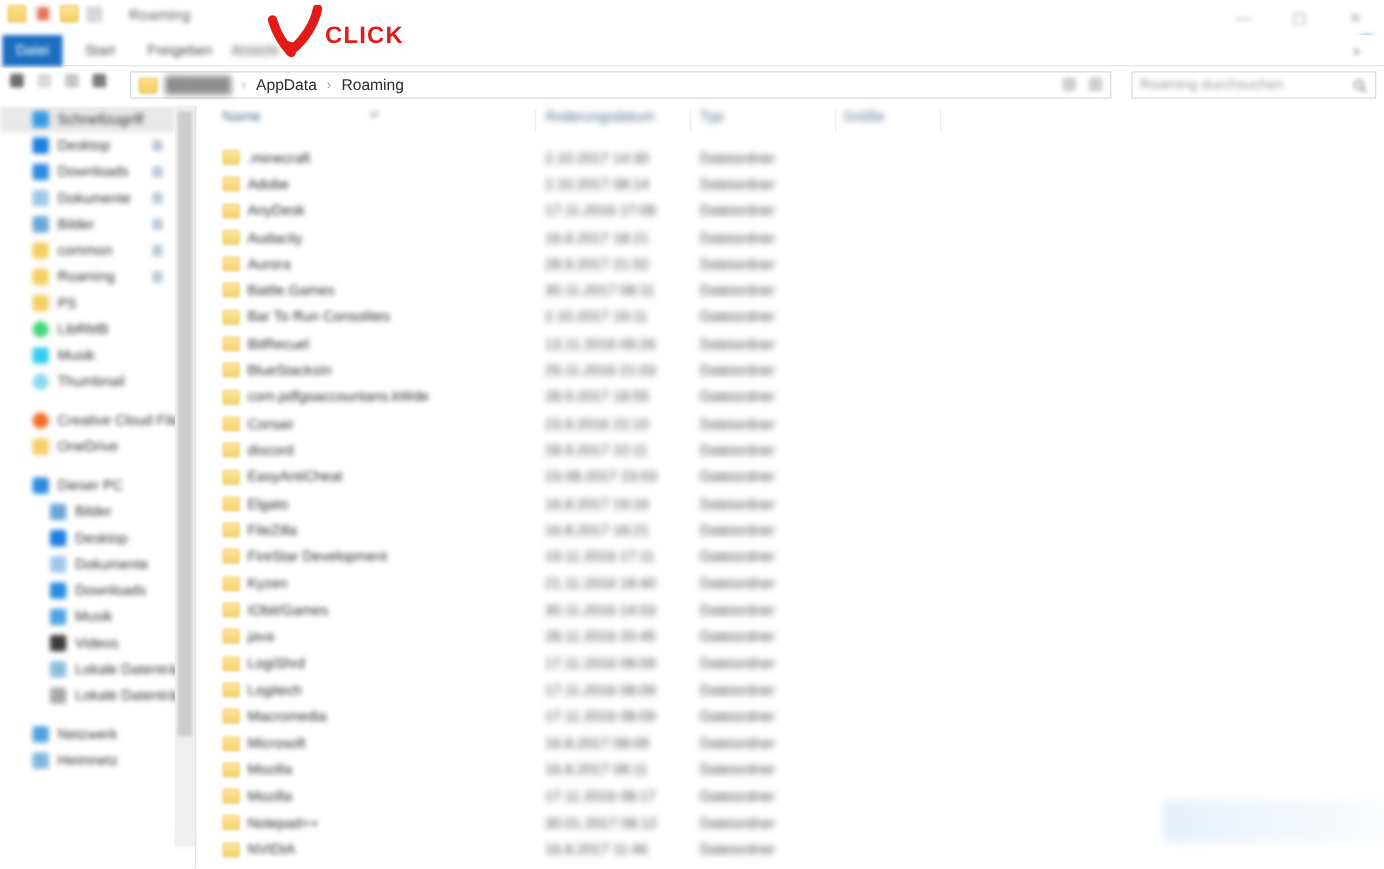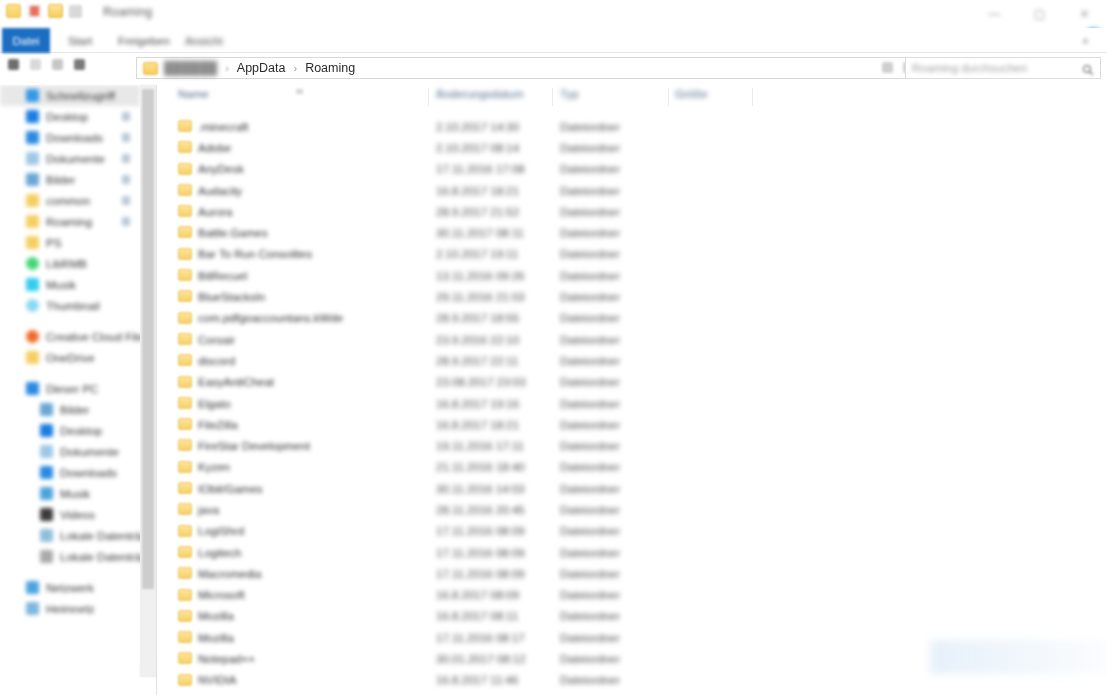--- a/index.html
+++ b/index.html
@@ -74,21 +74,21 @@
   }
   .navicons { position: absolute; left: 8px; top: 4px; display: flex; align-items: center; gap: 11px; }
   .navicons .ni { width: 11px; height: 11px; background: #7a7a7a; border-radius: 2px; }
   .navicons .ni.dim { background: #d9d9d9; }
   .navicons .ni.mid { background: #c6c6c6; }
   .navicons .ni.dark { background: #6e6e6e; }
 
   .addressbar {
     position: absolute; left: 104px; top: 57px; width: 785px; height: 22px;
     background: #ffffff; border: 1px solid #d9d9d9;
-    display: flex; align-items: center; padding: 0 6px; gap: 6px; margin-left: 32px;
+    display: flex; align-items: center; padding: 0 6px; gap: 6px;
   }
   .addr-folder {
     width: 15px; height: 13px; border-radius: 2px;
     background: linear-gradient(#ffe08a,#f6cd5e); border: 1px solid #e5bd4e; flex: none;
   }
   .crumb { font-size: 12.5px; color: #2b2b2b; white-space: nowrap; }
   .crumb.redacted { color: #8e8e8e; }
   .sep { font-size: 11px; color: #9a9a9a; margin: 0 2px; }
   .addr-right { position: absolute; right: 6px; top: 4px; display: flex; gap: 10px; }
   .addr-right .ai { width: 11px; height: 11px; background: #cfcfcf; border-radius: 2px; }
@@ -530,16 +530,24 @@
         <span class="f-type bl25">Dateiordner</span>
       </div>
       <div class="frow">
         <span class="f-ic bl1"></span>
         <span class="f-name bl2">NVIDIA</span>
         <span class="f-date bl25">16.8.2017 11:46</span>
         <span class="f-type bl25">Dateiordner</span>
       </div>
     </div>
 
+  <div class="annot">
+    <svg width="60" height="48" viewBox="0 0 60 48">
+      <path d="M46 3 C44 14, 36 28, 24 37" stroke="#e31b18" stroke-width="7.5" fill="none" stroke-linecap="round"></path>
+      <path d="M10 12 C13 22, 18 31, 25 38" stroke="#e31b18" stroke-width="7.5" fill="none" stroke-linecap="round"></path>
+      <path d="M24 40 L16 27 L33 32 Z" fill="#e31b18"></path>
+    </svg>
+    <div class="annot-text">CLICK</div>
+  </div>
 
   <div class="ghostbar"></div>
 
 </div>
 
 </body></html>

